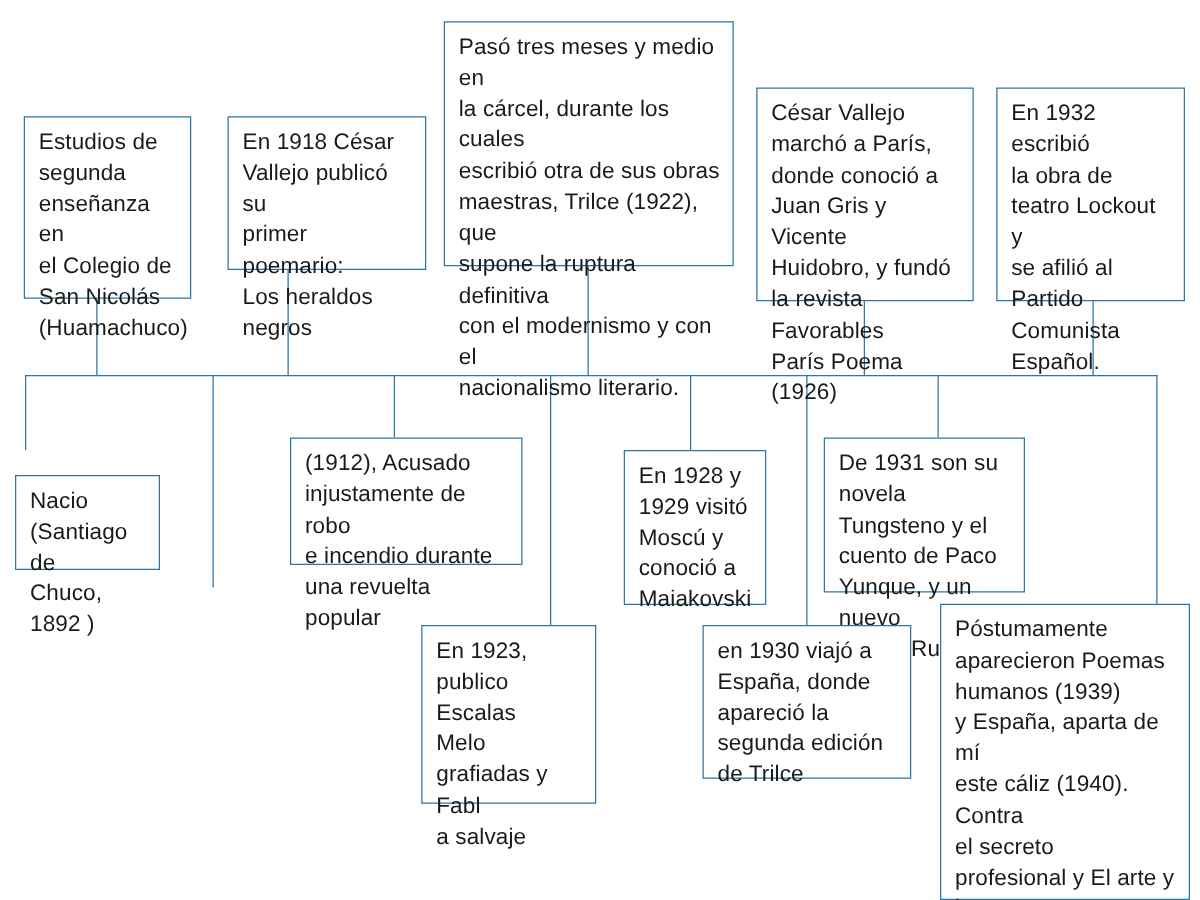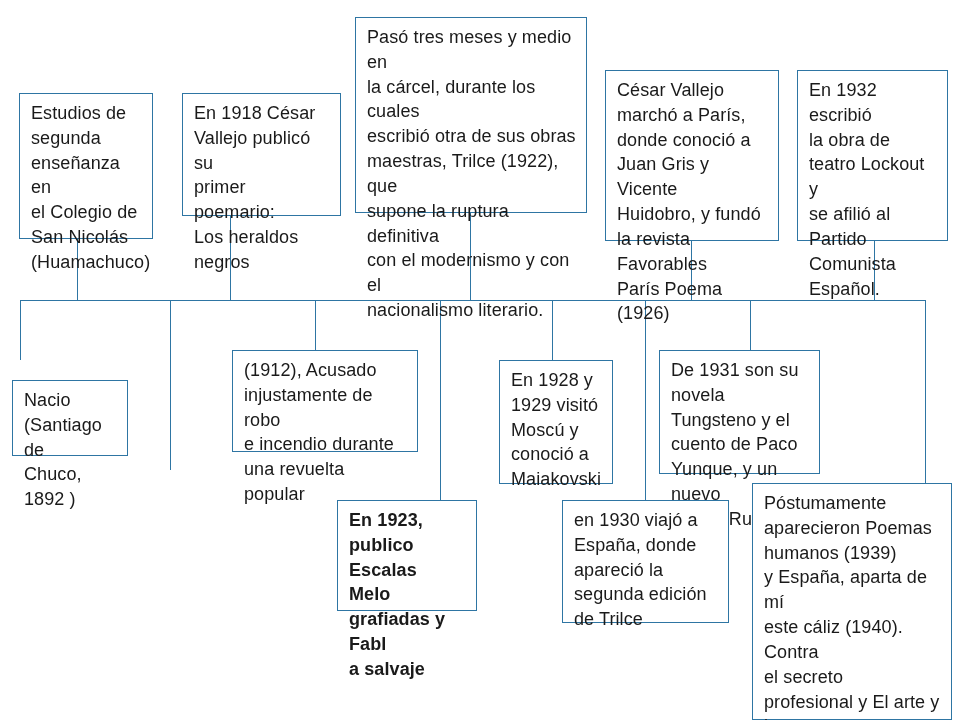--- a/index.html
+++ b/index.html
@@ -108,21 +108,21 @@
 conoció a
 Maiakovski</div>
 
   <div class="node" style="left:659px; top:350px; width:161px; height:124px;">De 1931 son su
 novela Tungsteno y el
 cuento de Paco
 Yunque, y un nuevo
 viaje a Rusia</div>
 
 
-  <div class="node" style="left:337px; top:500px; width:140px; height:111px;font-weight:bold;">En 1923,
+  <div class="node" style="left:337px; top:500px; width:140px; height:143px;">En 1923,
 publico Escalas
 Melo
 grafiadas y Fabl
 a salvaje</div>
 
   <div class="node" style="left:562px; top:500px; width:167px; height:123px;">en 1930 viajó a
 España, donde
 apareció la
 segunda edición
 de Trilce</div>

